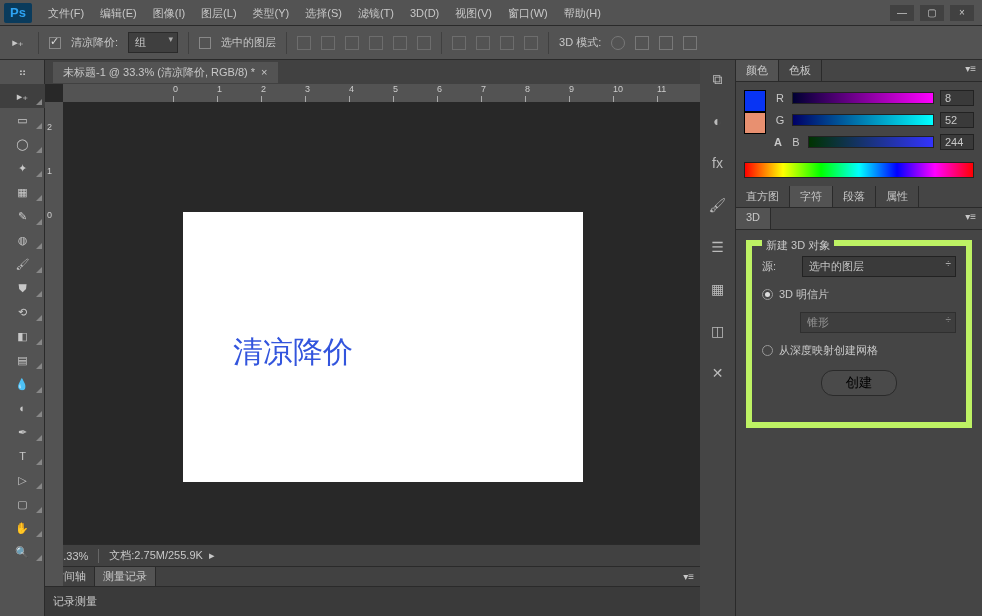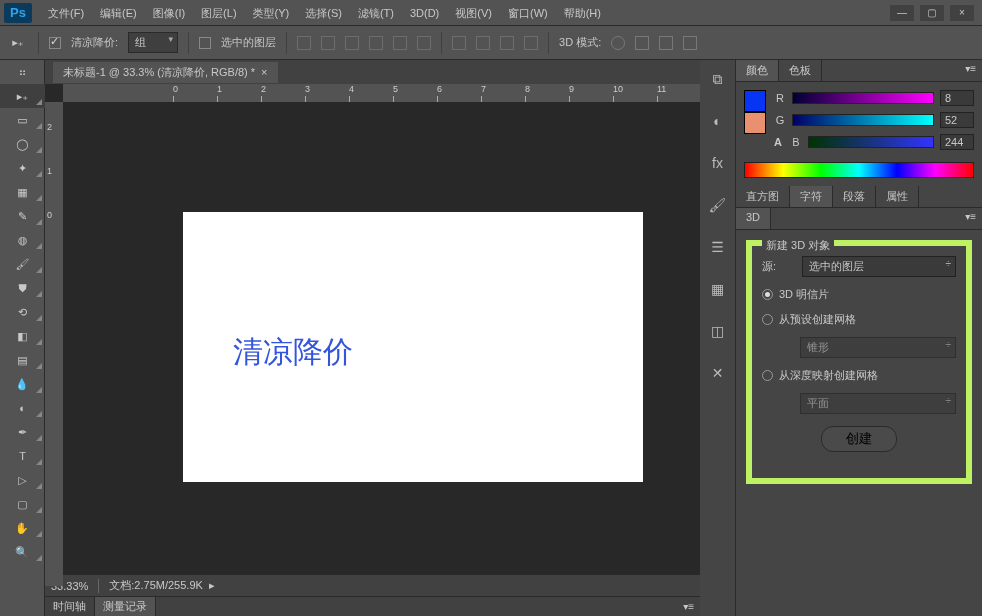--- a/index.html
+++ b/index.html
@@ -27,21 +27,21 @@
 
 .doc-area { flex: 1; display: flex; flex-direction: column; background: #282828; position: relative; }
 .doc-tab-row { height: 24px; background: #414141; display: flex; align-items: center; padding-left: 8px; }
 .doc-tab { background: #535353; padding: 3px 10px; font-size: 11px; display: flex; align-items: center; gap: 6px; }
 .ruler-h { height: 18px; background: #535353; position: relative; margin-left: 18px; overflow: hidden; }
 .ruler-v { width: 18px; background: #535353; position: absolute; left: 0; top: 42px; bottom: 30px; }
 .ruler-h .tick { position: absolute; top: 0; color: #ccc; font-size: 9px; }
 .ruler-h .tick::before { content: ""; position: absolute; left: 0; top: 12px; width: 1px; height: 6px; background: #aaa; }
 .ruler-v .tick { position: absolute; left: 2px; color: #ccc; font-size: 9px; }
 .canvas-wrap { flex: 1; position: relative; margin-left: 18px; }
-.canvas { position: absolute; left: 120px; top: 110px; width: 460px; height: 270px; background: #fff; }
+.canvas { position: absolute; left: 120px; top: 110px; width: 400px; height: 270px; background: #fff; }
 .canvas-text { position: absolute; left: 50px; top: 120px; font-size: 30px; color: #3355dd; font-weight: 500; }
 .statusbar { height: 22px; background: #414141; display: flex; align-items: center; padding: 0 6px; font-size: 11px; border-top: 1px solid #2a2a2a; }
 .statusbar .divider { width: 1px; height: 14px; background: #666; margin: 0 10px; }
 .bottom-tabs { height: 20px; background: #414141; display: flex; align-items: center; border-top: 1px solid #2a2a2a; }
 .bottom-tab { padding: 2px 8px; font-size: 11px; border-right: 1px solid #2a2a2a; }
 .bottom-tab.active { background: #535353; }
 .bottom-panel { height: 30px; background: #3a3a3a; display: flex; align-items: center; padding: 0 8px; font-size: 11px; border-top: 1px solid #2a2a2a; }
 
 .right { width: 282px; background: #454545; display: flex; }
 .icon-strip { width: 36px; background: #454545; border-right: 1px solid #2a2a2a; display: flex; flex-direction: column; align-items: center; padding-top: 8px; gap: 20px; }
@@ -188,20 +188,23 @@
       <span>33.33%</span>
       <div class="divider"></div>
       <span>文档:2.75M/255.9K</span>
       <span style="margin-left:6px">▸</span>
     </div>
     <div class="bottom-tabs">
       <div class="bottom-tab">时间轴</div>
       <div class="bottom-tab active">测量记录</div>
       <div class="ptab-menu">▾≡</div>
     </div>
+    <div class="bottom-panel">
+      <span>记录测量</span>
+    </div>
   </div>
 
   <div class="right">
     <div class="icon-strip">
       <div class="istrip">⧉</div>
       <div class="istrip">◐</div>
       <div class="istrip">fx</div>
       <div class="istrip">🖌</div>
       <div class="istrip">☰</div>
       <div class="istrip">▦</div>
@@ -258,32 +261,25 @@
         <div class="fieldset">
           <div class="fieldset-title">新建 3D 对象</div>
           <div class="form-row">
             <span>源:</span>
             <div class="rdropdown">选中的图层</div>
           </div>
           <div class="form-row">
               <span class="radio checked"></span>
               <span>3D 明信片</span>
             </div>
-          <div class="form-row">
-              <span class="radio"></span>
-              <span>从预设创建网格</span>
-            </div>
           <div class="form-row" style="padding-left:18px">
               <div class="rdropdown" style="opacity:.6">锥形</div>
             </div>
           <div class="form-row">
               <span class="radio"></span>
               <span>从深度映射创建网格</span>
             </div>
-          <div class="form-row" style="padding-left:18px">
-              <div class="rdropdown" style="opacity:.6">平面</div>
-            </div>
           <button class="create-btn">创建</button>
         </div>
       </div>
     </div>
   </div>
 </div>
 
 </body></html>

